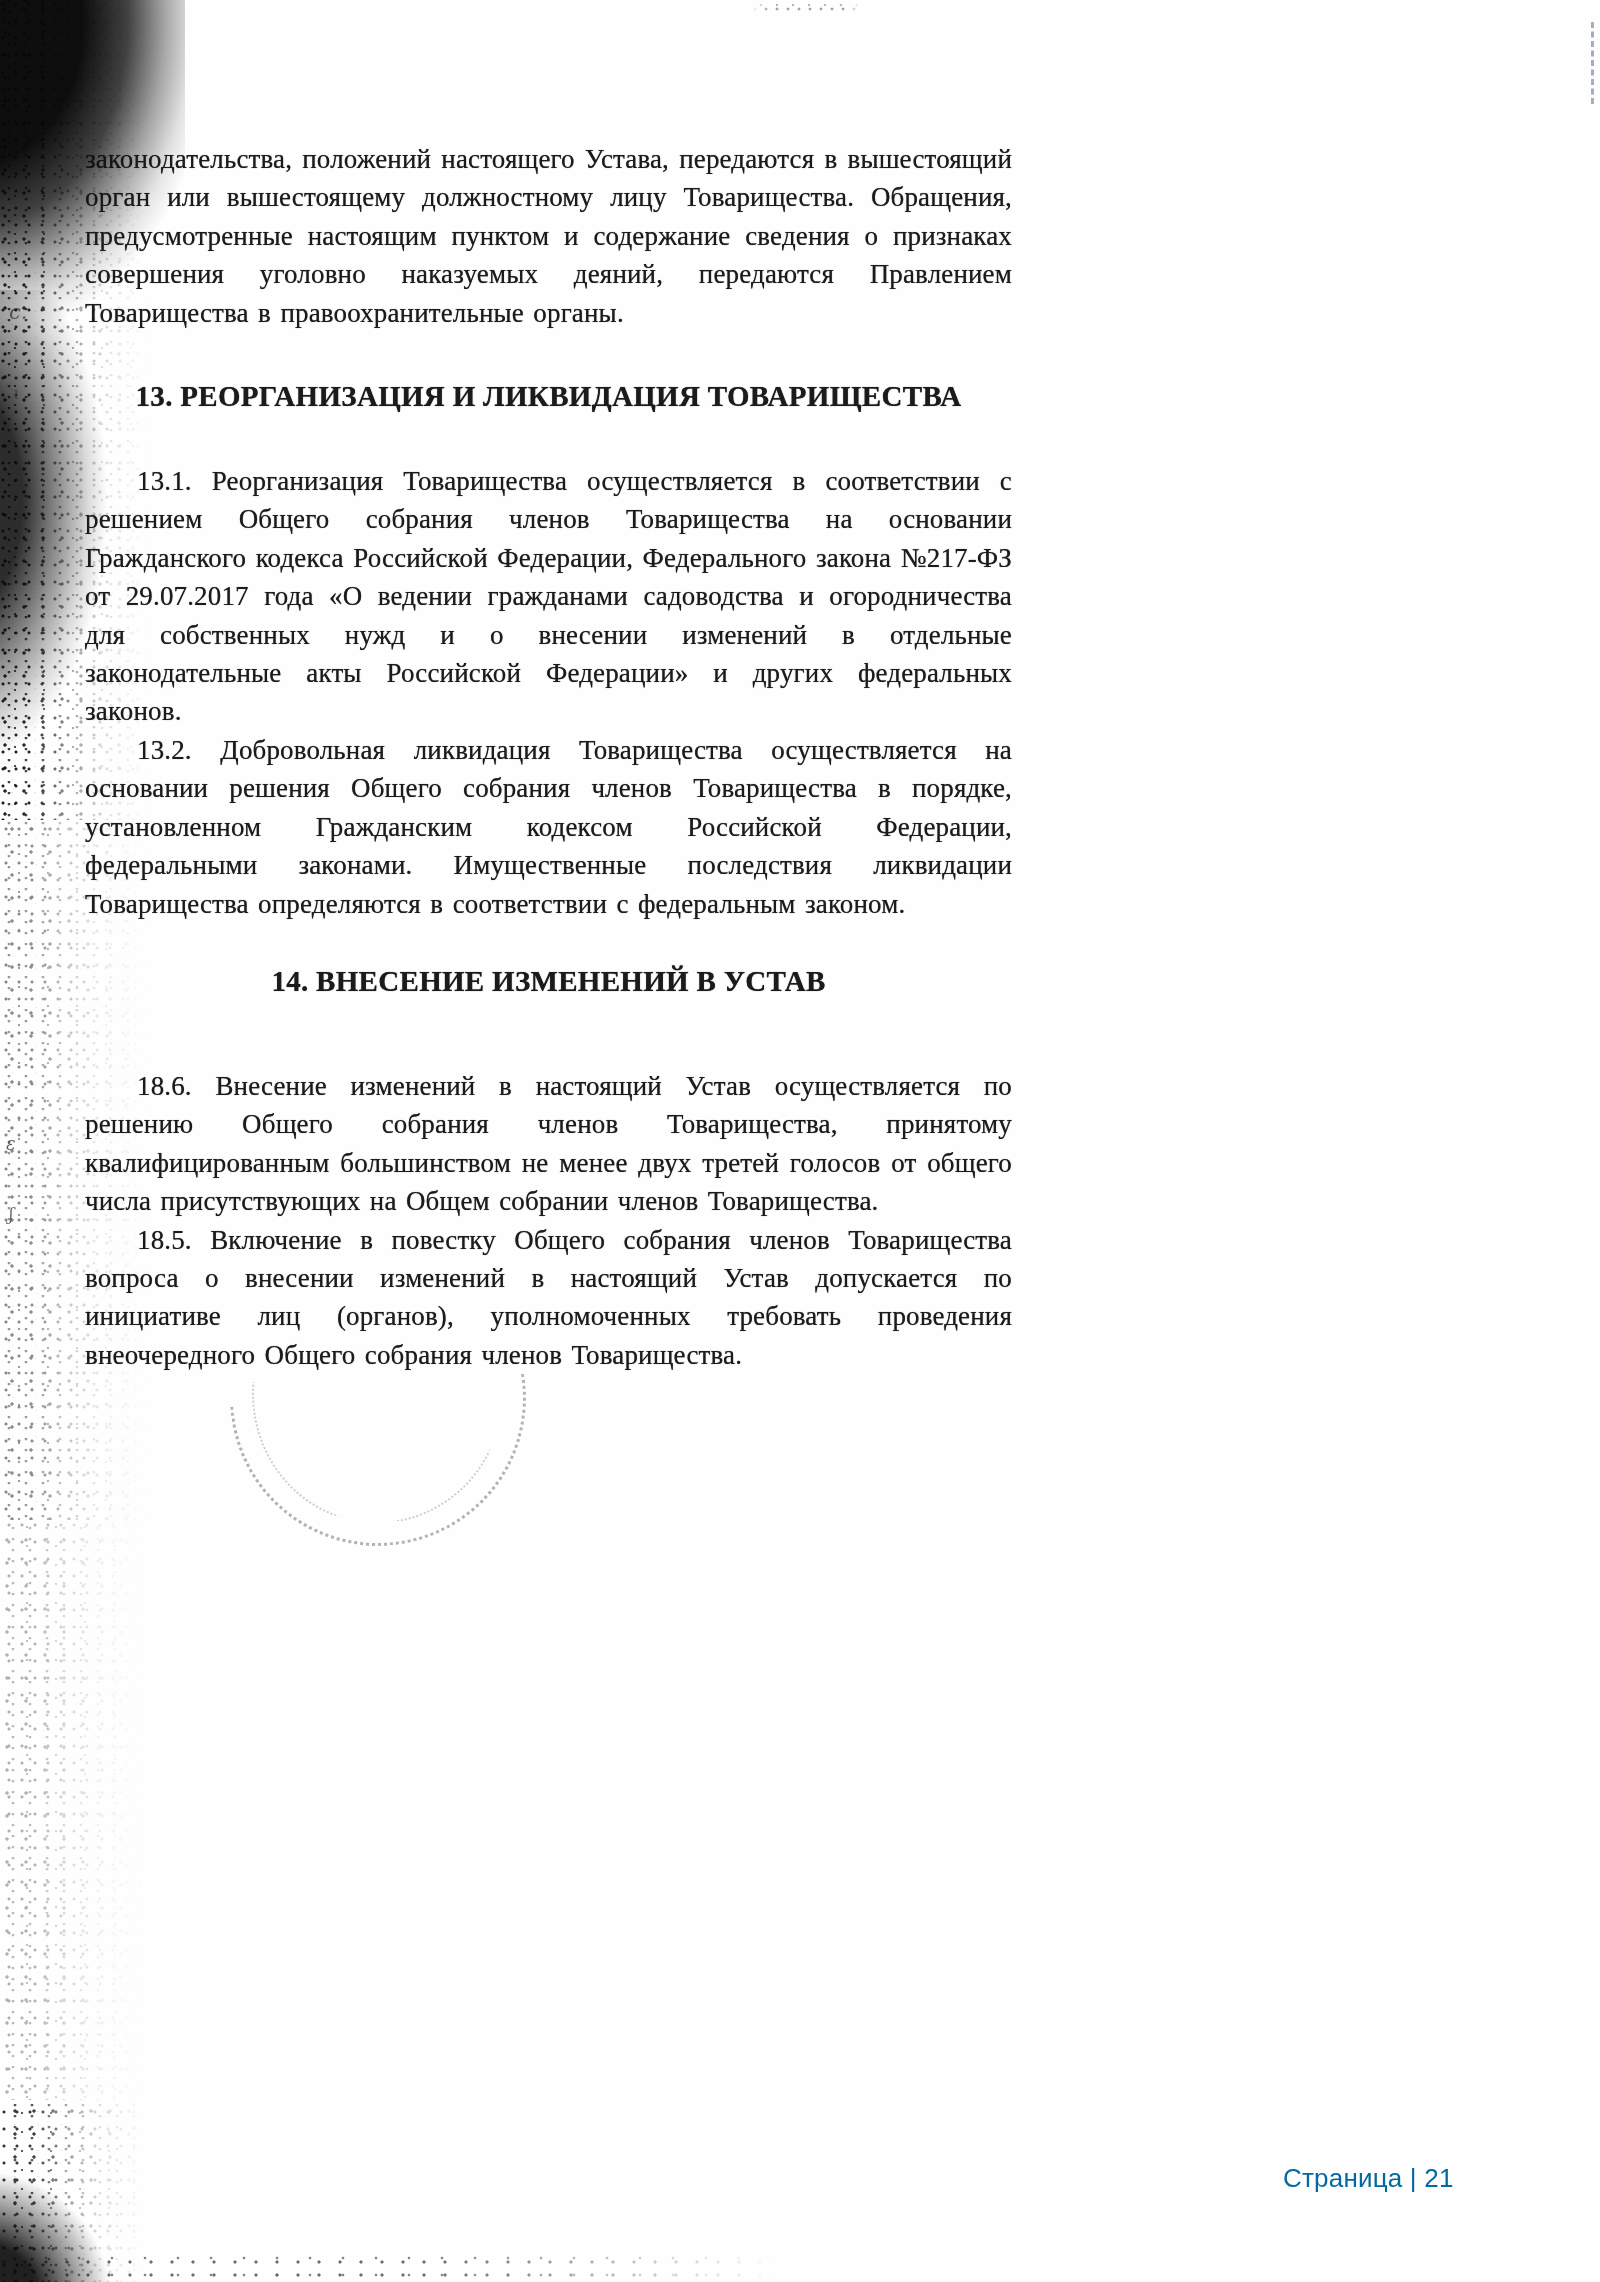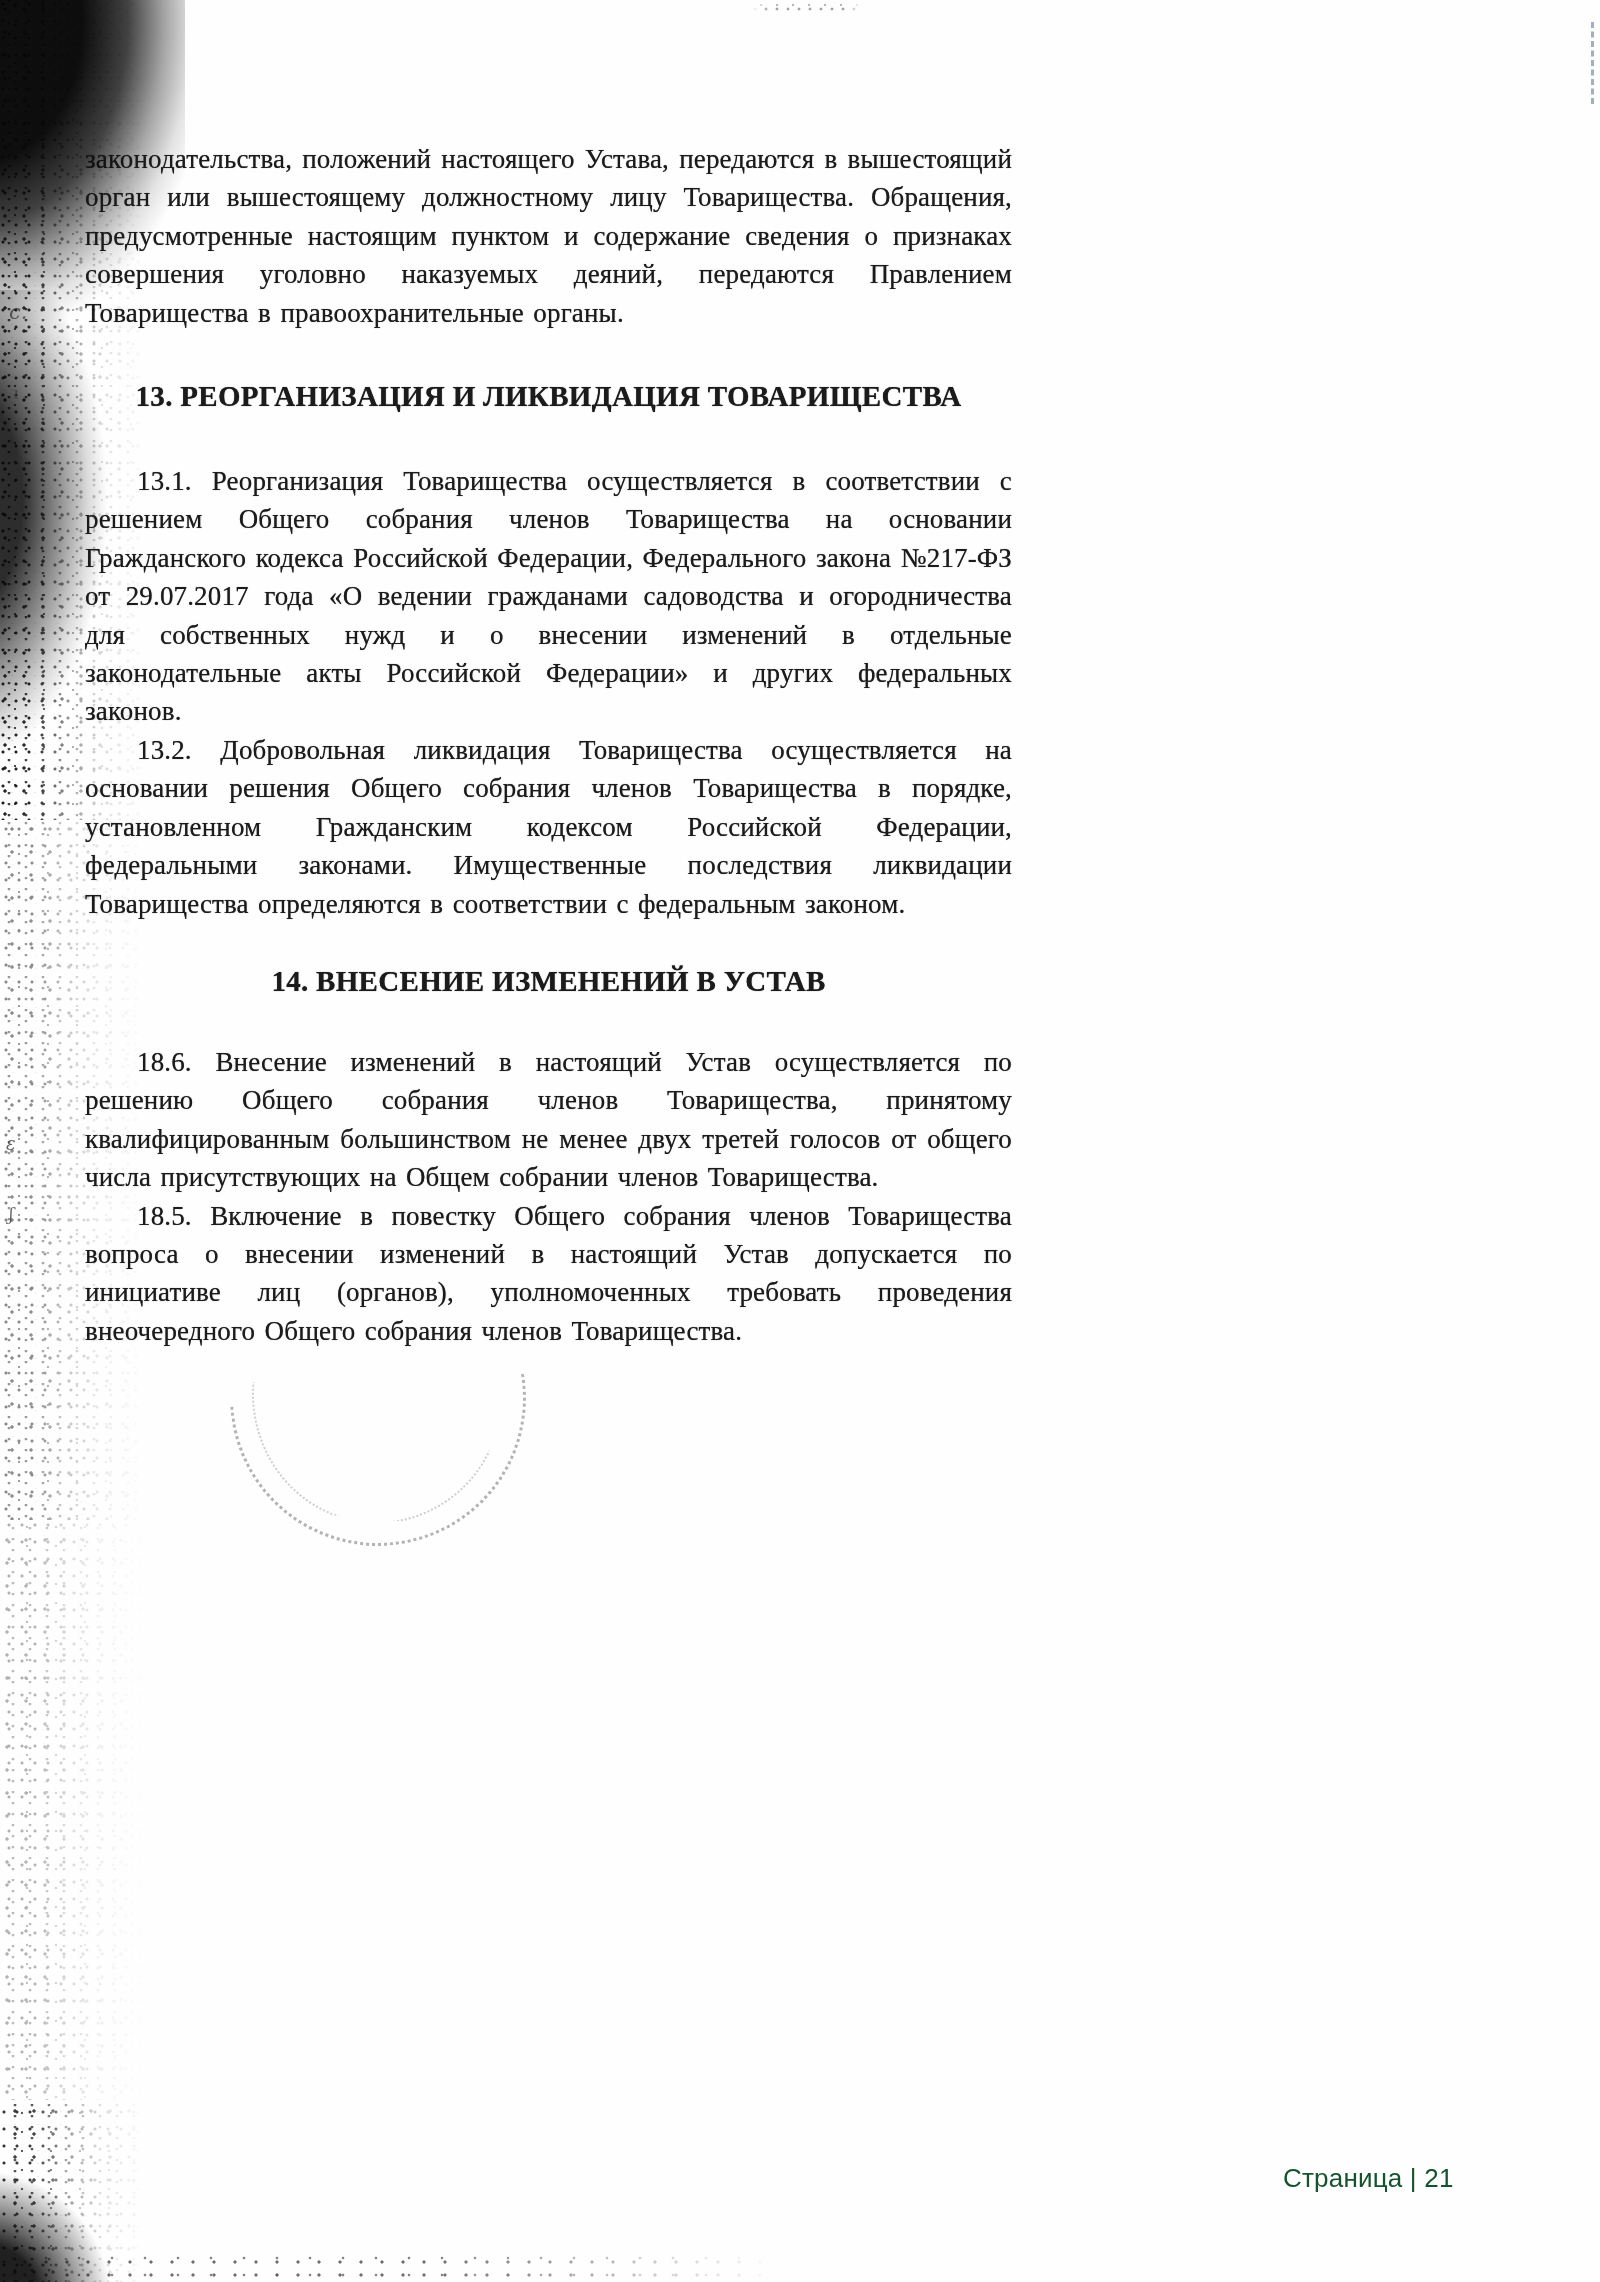--- a/index.html
+++ b/index.html
@@ -24,27 +24,27 @@
     word-spacing:2.5px; letter-spacing:0.15px;
     text-shadow:0 0 0.8px rgba(25,25,25,0.75);
   }
   .para.no-indent { text-indent:0; }
   .heading {
     font-size:29px; font-weight:bold; text-align:center;
     line-height:40px; letter-spacing:0.3px;
     margin:44px 0 46px;
     text-shadow:0 0 0.9px rgba(0,0,0,0.8);
   }
-  .heading.second { margin:38px 0 42px; }
+  .heading.second { margin:38px 0 66px; }
 
   
   .footer {
     position:absolute; left:1283px; top:2163px; z-index:1;
     font-family:"Liberation Sans", sans-serif;
-    font-size:26px; color:#14532d; letter-spacing:0.2px;
+    font-size:26px; color:#0369a1; letter-spacing:0.2px;
   }
 
   
   .artifact { position:absolute; pointer-events:none; }
 
   .noise-seg {
     left:0; width:150px; z-index:3;
     background-image:
       radial-gradient(circle at 3px 4px,  rgba(5,5,5,0.95) 1.1px, transparent 1.9px),
       radial-gradient(circle at 9px 1px,  rgba(15,15,15,0.85) 1px,  transparent 1.8px),

